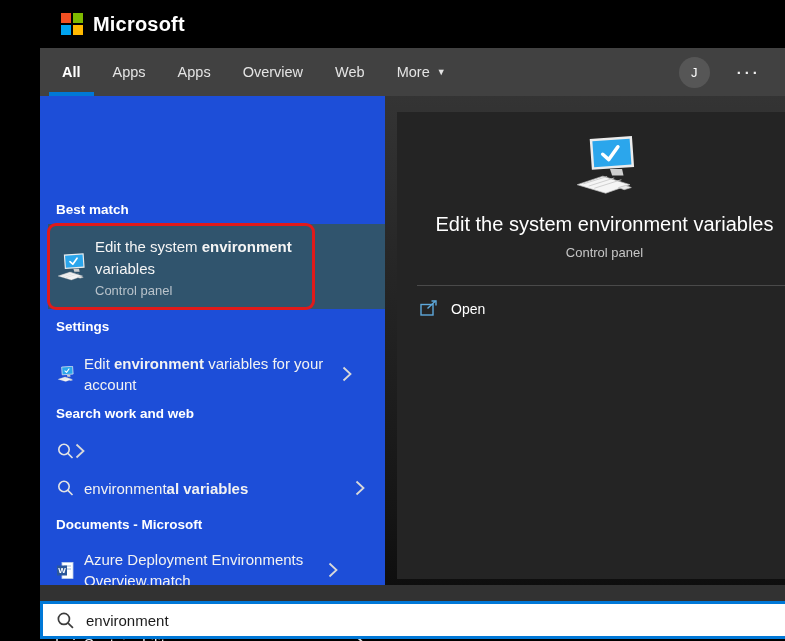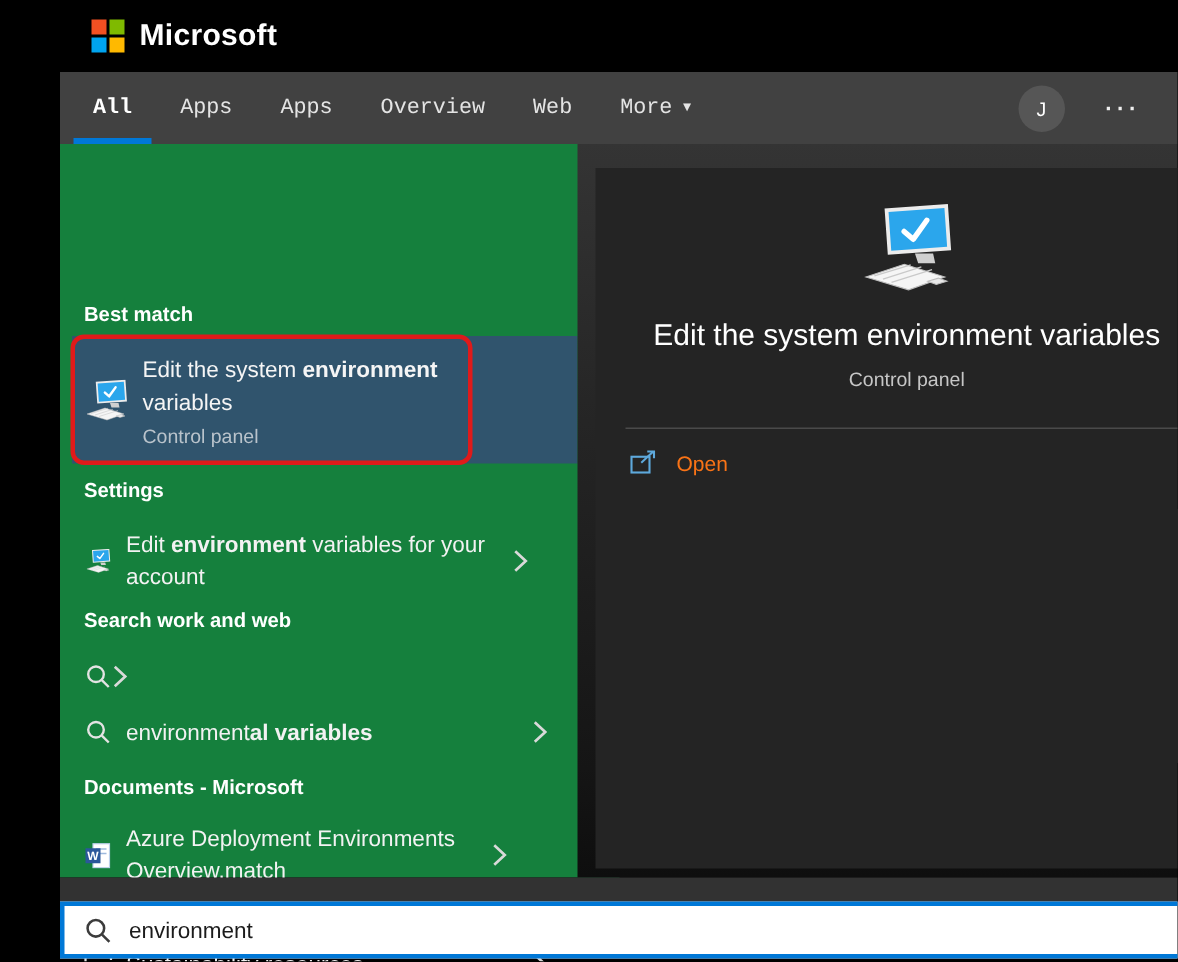--- a/index.html
+++ b/index.html
@@ -10,34 +10,34 @@
   .titlebar { position:absolute; left:0; top:0; width:785px; height:48px; background:#000;
               display:flex; align-items:center; padding-left:21px; }
   .mslogo { display:grid; grid-template-columns:10px 10px; grid-template-rows:10px 10px; gap:2px; }
   .sq-red { background:#f25022; } .sq-green { background:#7fba00; }
   .sq-blue { background:#00a4ef; } .sq-yellow { background:#ffb900; }
   .brand { color:#fff; font-size:20px; font-weight:600; margin-left:10px; letter-spacing:.2px; }
 
   
   .navbar { position:absolute; left:0; top:48px; width:785px; height:48px; background:#414141;
             display:flex; align-items:stretch; }
-  .tabs { display:flex; margin-left:9px;font-family:Liberation Mono, monospace; }
+  .tabs { display:flex; margin-left:9px; }
   .tab { display:flex; align-items:center; padding:0 13px; margin-right:6px; color:#e4e4e4;
          font-size:14.5px; border-bottom:4px solid transparent; padding-top:4px; cursor:default; }
   .tab.active { color:#fff; font-weight:700; border-bottom-color:#0078d7; }
   .more-arrow { font-size:9px; margin-left:7px; color:#e4e4e4; }
   .nav-right { margin-left:auto; display:flex; align-items:center; gap:27px; margin-right:23px; }
   .avatar { width:31px; height:31px; border-radius:50%; background:#565656; color:#fff;
             font-size:13px; display:flex; align-items:center; justify-content:center; }
   .ellipsis { color:#efefef; font-size:15px; font-weight:700; letter-spacing:3px; }
   .close { color:#efefef; font-size:17px; font-weight:300; }
 
   
   .main { position:absolute; left:0; top:96px; width:785px; height:489px; }
-  .left-panel { position:absolute; left:0; top:0; width:373px; height:489px; background:#15803d; }
+  .left-panel { position:absolute; left:0; top:0; width:373px; height:489px; background:#1d4ed8; }
   .right-area { position:absolute; left:345px; top:0; width:440px; height:489px;
                 background:linear-gradient(180deg,#343434 0%,#262626 35%,#151515 85%,#0e0e0e 100%); }
 
   .sec-header { position:absolute; left:16px; color:#fff; font-size:13.5px; font-weight:700; line-height:17px; }
 
   
   .bm-tile { position:absolute; left:8px; top:128px; width:337px; height:85px; background:#30546d;
              display:flex; align-items:center; }
   .bm-icon { flex:none; margin-left:8px; width:30px; }
   .bm-text { margin-left:9px; width:224px; }
@@ -58,21 +58,21 @@
 
   
   .preview { position:absolute; left:12px; top:16px; width:415px; height:467px; background:#242424;
              display:flex; flex-direction:column; align-items:center; }
   .pv-icon { margin-top:24px; }
   .pv-title { margin-top:18px; color:#fff; font-size:20px; font-weight:400; text-align:center; }
   .pv-sub { margin-top:9px; color:#c6c6c6; font-size:13px; }
   .pv-divider { margin-top:25px; width:375px; height:1px; background:#4a4a4a; }
   .pv-open { align-self:flex-start; margin-top:14px; margin-left:23px; display:flex;
              align-items:center; gap:13px; cursor:default; }
-  .pv-open-label { color:#f97316; font-size:14px; }
+  .pv-open-label { color:#ffffff; font-size:14px; }
 
   
   .bottom-strip { position:absolute; left:0; top:585px; width:785px; height:16px; background:#323232; }
   .searchbar { position:absolute; left:0; top:601px; width:785px; height:38px; background:#fff;
                border:3px solid #0078d7; display:flex; align-items:center; padding-left:14px; }
   .searchbar input { border:none; outline:none; background:transparent; margin-left:12px;
                      font-size:15px; color:#1c1c1c; width:680px; font-family:inherit; }
 </style>
 </head>
 <body>

